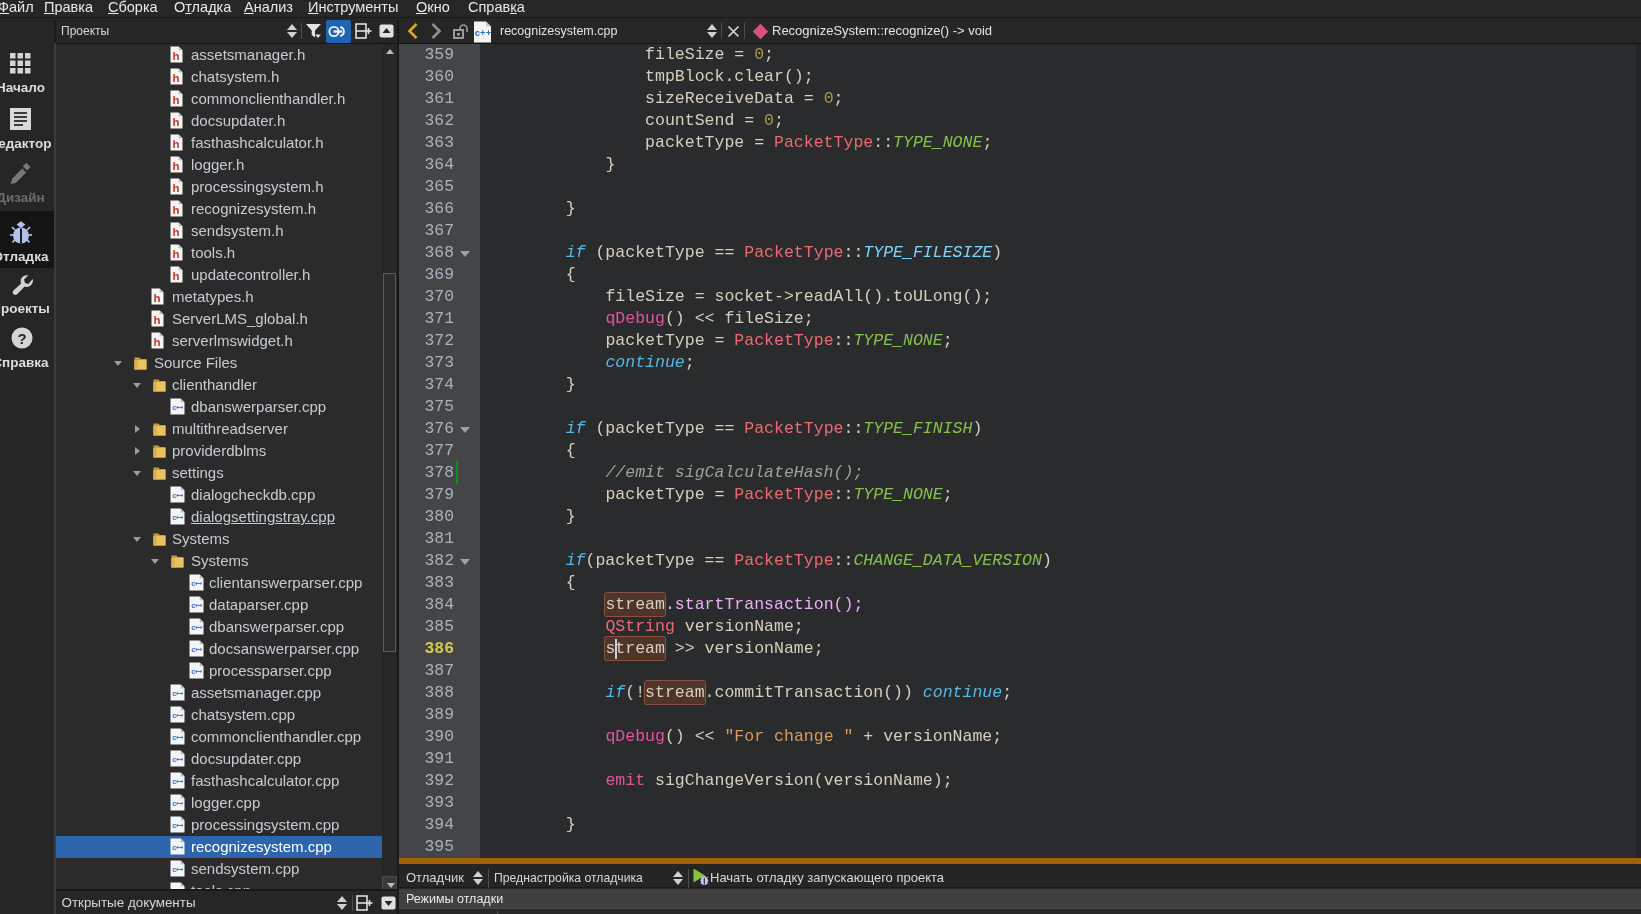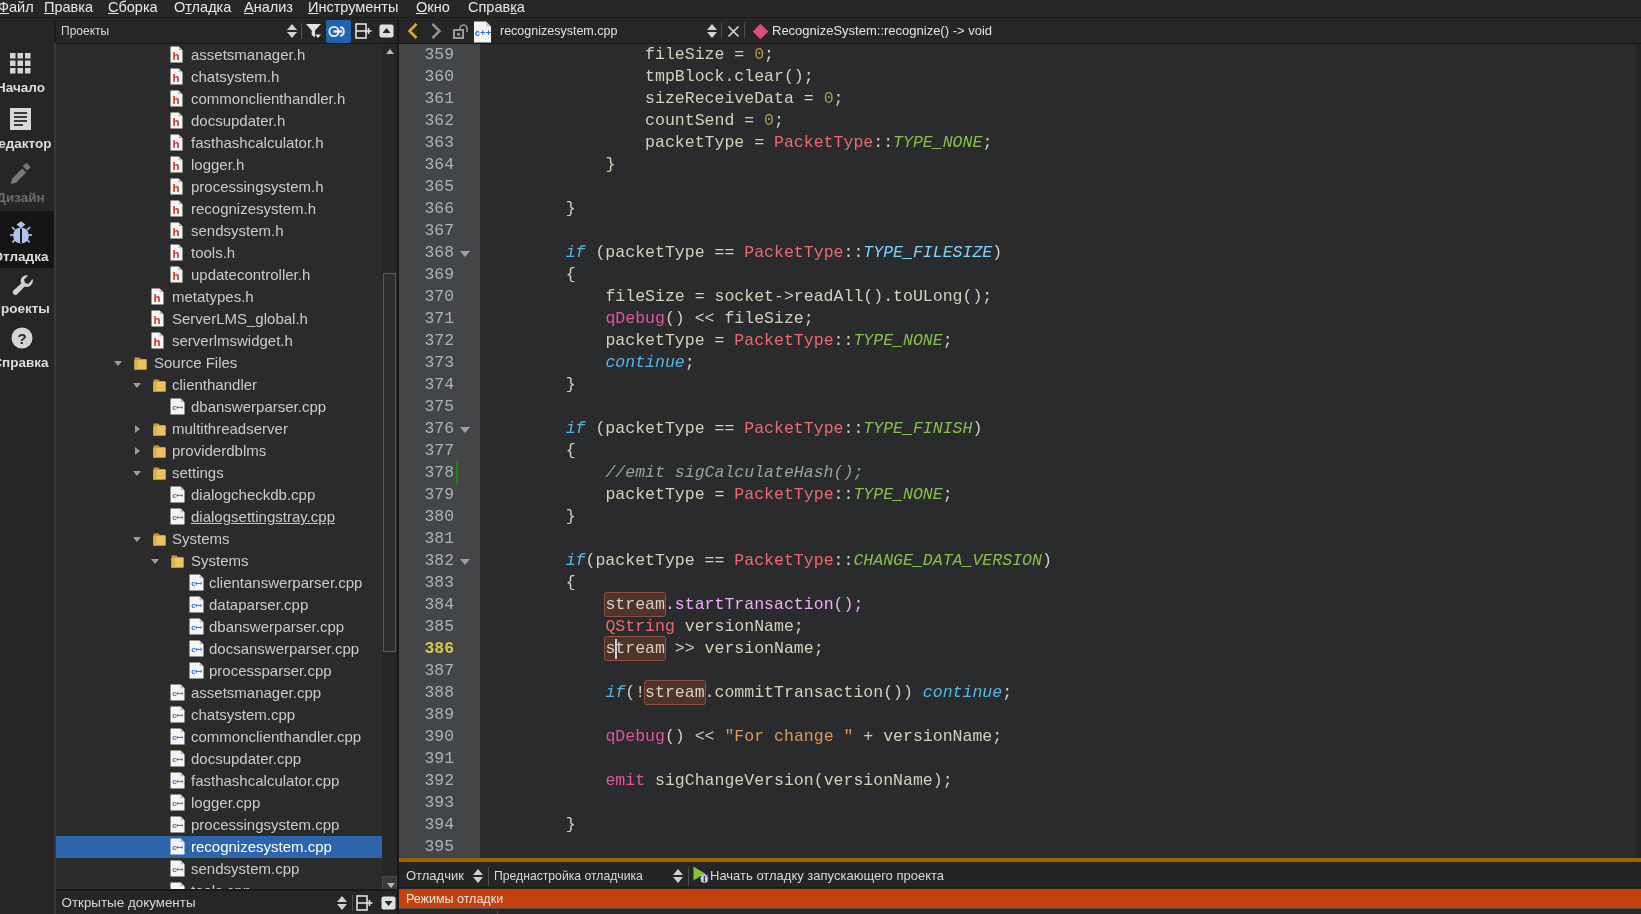--- a/index.html
+++ b/index.html
@@ -38,22 +38,22 @@
 #editor { position:absolute; left:480px; top:44px; width:1161px; height:814px; background:#2a2b2c; }
 .cl { position:absolute; left:46px; height:22px; line-height:22px; white-space:pre;
   font-family:"Liberation Mono", monospace; font-size:16.55px; letter-spacing:0; }
 .hl { background:#4f342b; box-shadow:0 0 0 1px #8a5140; border-radius:2px;
   padding:2px 0; margin:0; }
 #esb { position:absolute; left:1636px; top:44px; width:5px; height:814px; background:#242526; }
 
 #opendocs { position:absolute; left:56px; top:889px; width:341px; height:25px; background:#262626;
   border-top:2px solid #191919; }
 #dbgbar { position:absolute; left:399px; top:858px; width:1242px; height:30px; background:#252525;
-  border-top:4px solid #a16207; border-bottom:1px solid #1a1a1a; }
-#dbgmodes { position:absolute; left:399px; top:889px; width:1242px; height:20px; background:#c2410c;text-align:right; }
+  border-top:6px solid #a16207; border-bottom:1px solid #1a1a1a; }
+#dbgmodes { position:absolute; left:399px; top:889px; width:1242px; height:20px; background:#404040;text-align:right; }
 #dbgstrip { position:absolute; left:399px; top:910px; width:1242px; height:4px; background:#282828; }
 #vborder { position:absolute; left:397px; top:19px; width:2px; height:895px; background:#191919; }
 .sorticon { position:absolute; width:11px; height:16px; }
 .sorticon:before { content:""; position:absolute; left:0px; top:1px; width:0; height:0;
   border-left:5px solid transparent; border-right:5px solid transparent; border-bottom:6.5px solid #d0d0d0; }
 .sorticon:after { content:""; position:absolute; left:0px; bottom:1px; width:0; height:0;
   border-left:5px solid transparent; border-right:5px solid transparent; border-top:6.5px solid #d0d0d0; }
 .vdiv { position:absolute; width:1px; background:#4e4e4e; }
 </style></head>
 <body>

